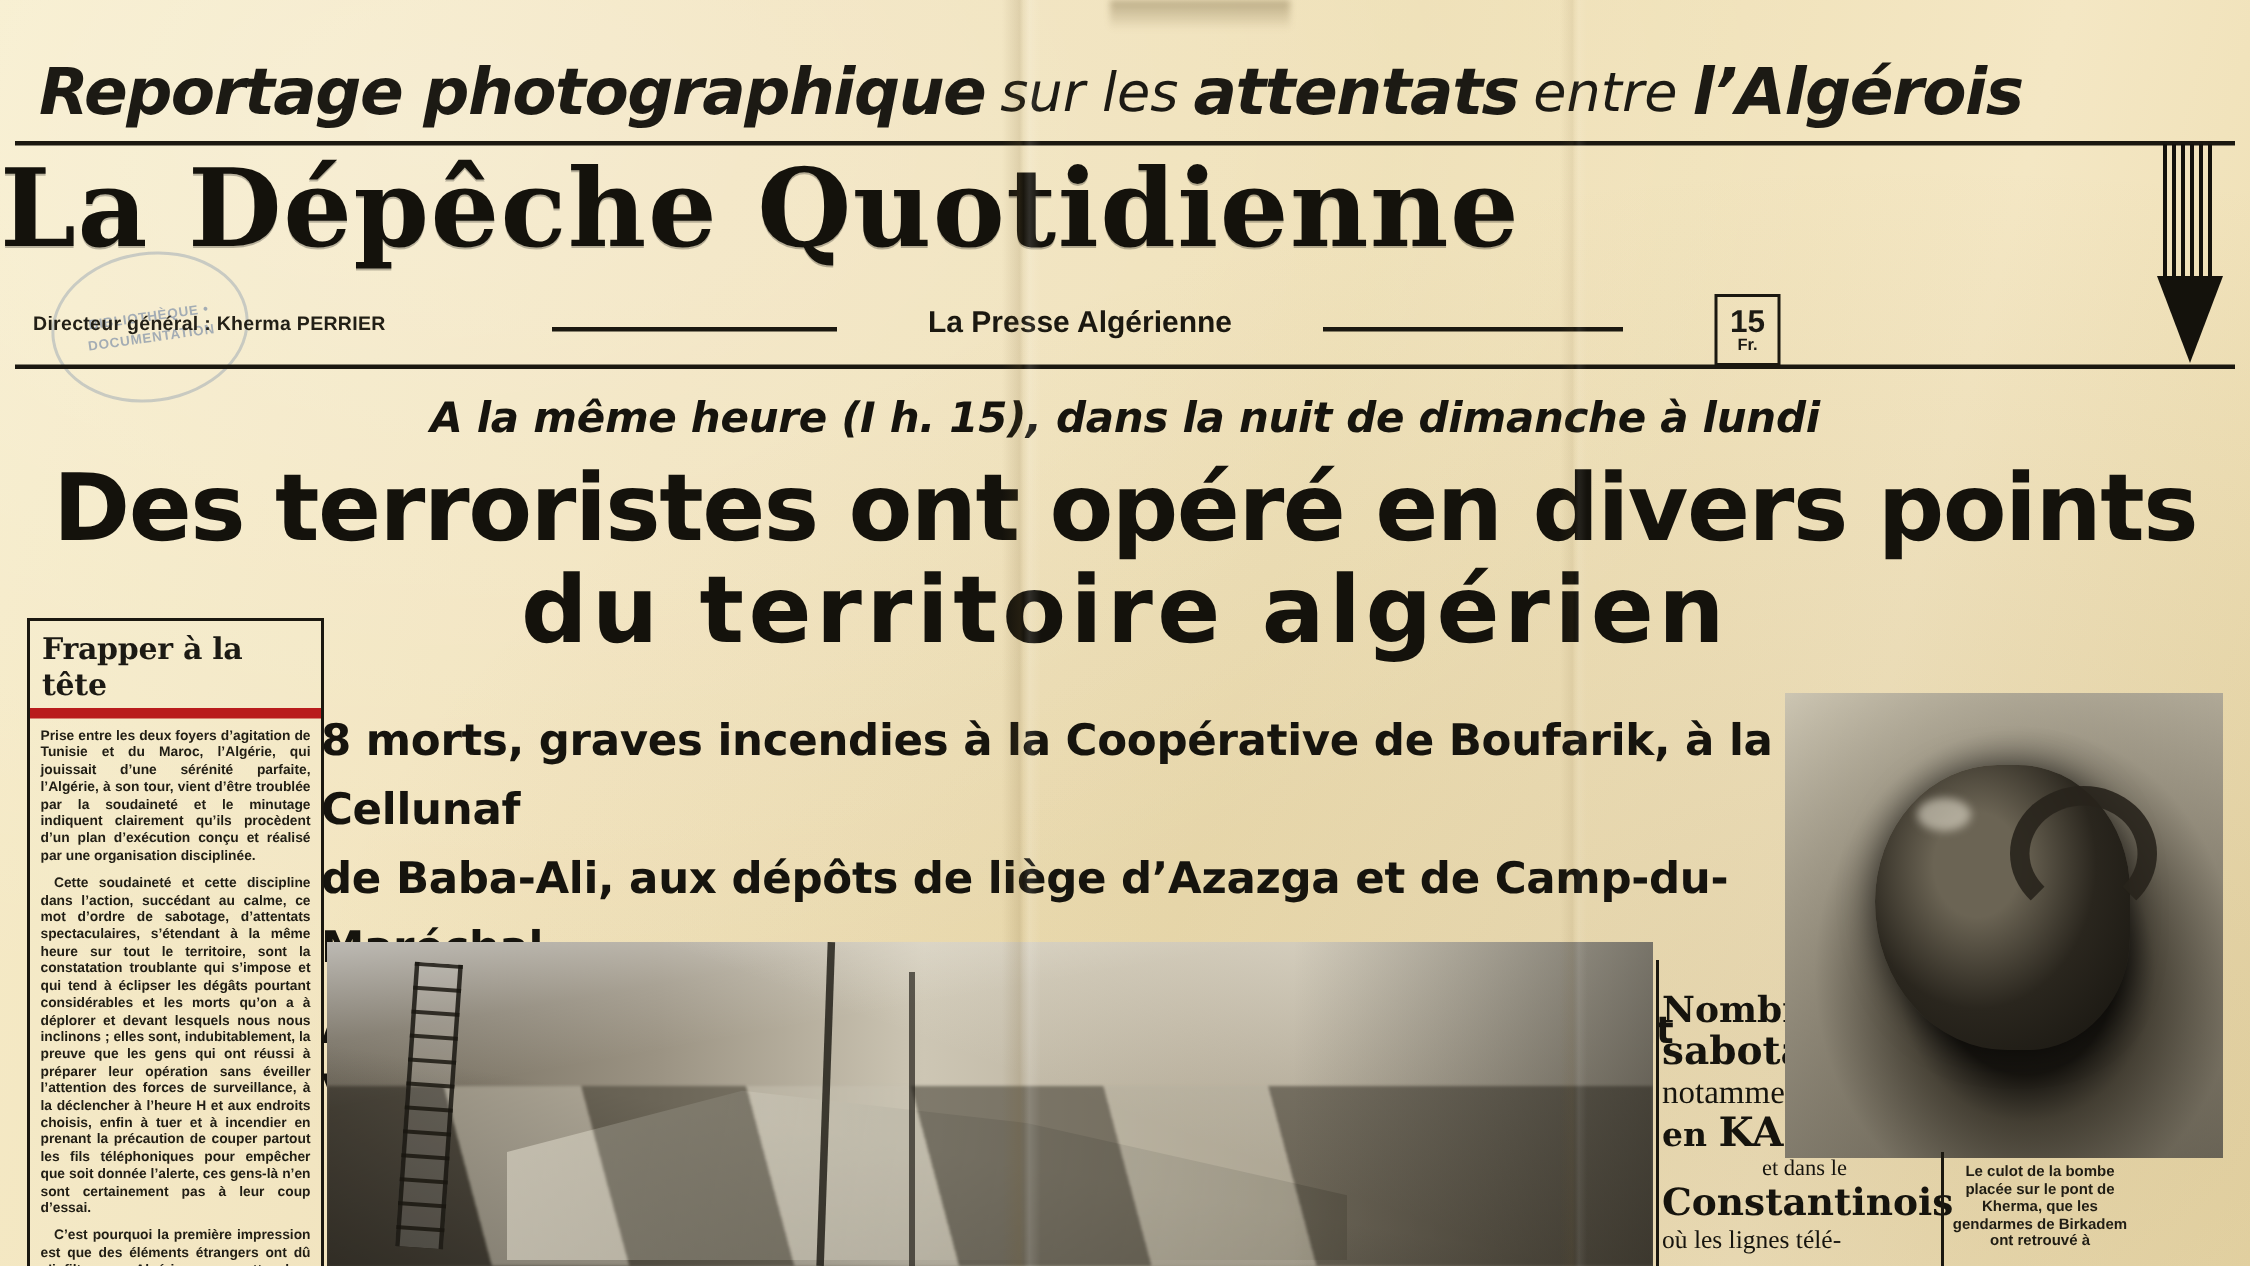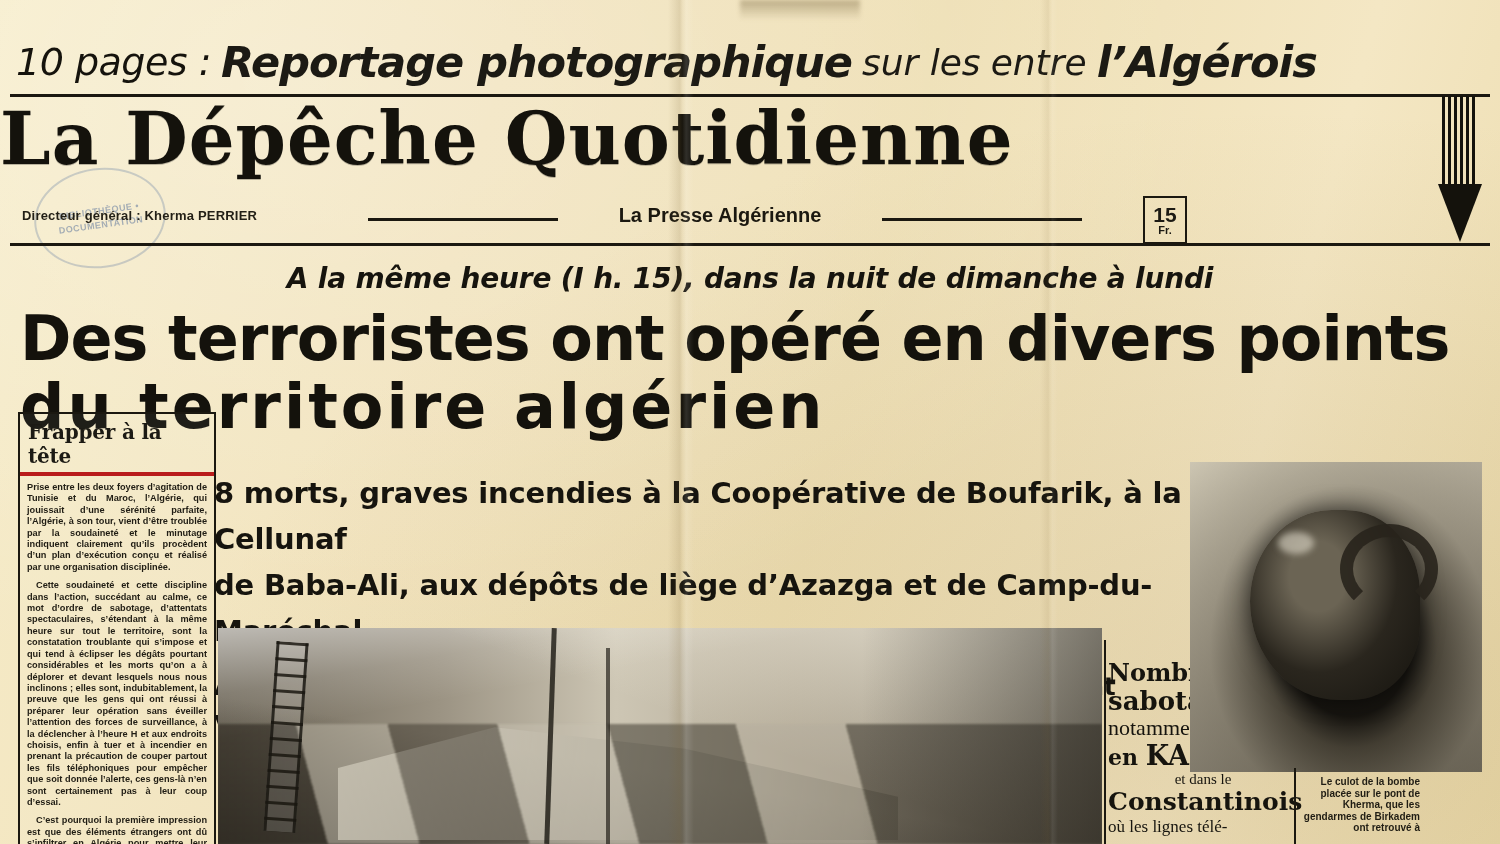--- a/index.html
+++ b/index.html
@@ -123,21 +123,21 @@
   }
   .stamp span{display:block;transform:rotate(0deg);}
 
   
   .kicker{
     position:absolute;left:0;right:0;top:262px;text-align:center;
     font-family:"DejaVu Sans", sans-serif;
     font-style:italic;font-weight:700;font-size:28px;letter-spacing:-0.2px;color:#16140e;
   }
   .headline{
-    position:absolute;left:20px;right:20px;top:306px;
+    position:absolute;left:20px;right:20px;top:306px;text-align:center;
   }
   .headline .l1{
     font-family:"DejaVu Sans", sans-serif;font-weight:700;font-size:62px;line-height:66px;
     letter-spacing:-1px;color:#14120c;
   }
   .headline .l2{
     font-family:"DejaVu Sans", sans-serif;font-weight:700;font-size:62px;line-height:70px;
     letter-spacing:3px;color:#14120c;
   }
 
@@ -145,21 +145,21 @@
   .leftbox{
     position:absolute;left:18px;top:412px;width:194px;height:432px;
     border:2px solid #1b1810;border-bottom:none;
     background:rgba(255,255,255,0.05);
     padding:0;
     overflow:hidden;
   }
   .leftbox h2{
     margin:0;padding:6px 6px 4px 8px;
     font-family:"DejaVu Serif", serif;font-weight:700;font-size:20px;letter-spacing:-.2px;
-    border-bottom:4px solid #b91c1c;
+    border-bottom:7px solid #b91c1c;
   }
   .leftbox .body{padding:6px 7px 0 7px;}
   .leftbox p{
     margin:0 0 7px 0;
     font-family:Liberation Sans, sans-serif;
     font-size:9.2px;line-height:11.4px;text-align:justify;font-weight:700;color:#201d14;
     letter-spacing:0px;
   }
   .leftbox p.ind{text-indent:9px;}
 
@@ -264,41 +264,41 @@
     border-bottom-color:transparent;
   }
   .photo-bomb .glint{
     position:absolute;left:88px;top:70px;width:36px;height:22px;border-radius:50%;
     background:rgba(235,230,214,0.55);filter:blur(3px);
   }
 
   .caption{
     position:absolute;left:1300px;top:776px;width:120px;
     font-family:"Liberation Sans",sans-serif;font-size:10px;line-height:11.5px;
-    font-weight:700;color:#201d14;text-align:right;
+    font-weight:700;color:#201d14;text-align:center;
   }
 
   .vrule{
     position:absolute;width:2px;background:#1b1810;
   }
   .vrule.v1{left:1104px;top:640px;height:204px;}
   .vrule.v2{left:1294px;top:768px;height:76px;}
 </style>
 </head>
 <body>
 
 <div class="paper"></div>
 <div class="topstain"></div>
 
 <div class="sheet">
 
   <div class="banner">
-    <span class="bl">10 pages :</span>
     <span class="b2">Reportage photographique</span>
     <span class="b3">sur les</span>
+    <span class="b4">attentats</span>
     <span class="b5">entre</span>
     <span class="b6">l’Algérois</span>
   </div>
 
   <div class="rule r1"></div>
 
   <div class="masthead">
     <div class="title">La Dépêche Quotidienne</div>
   </div>
 

